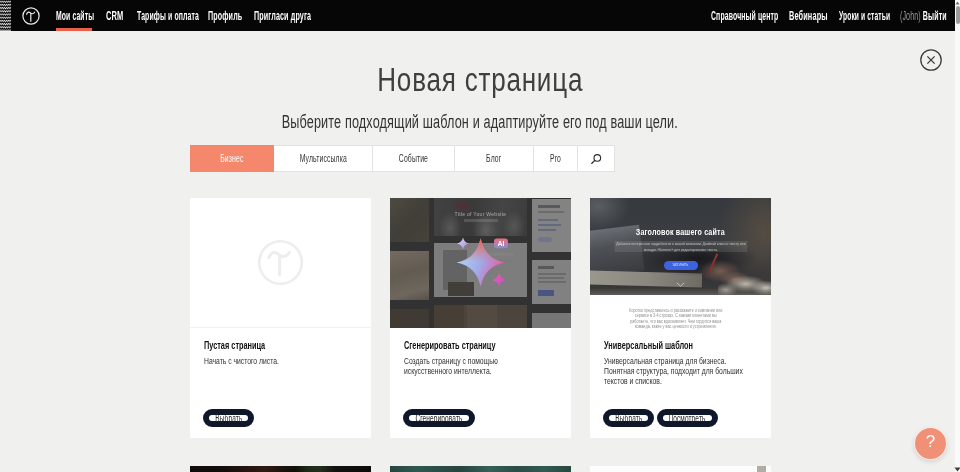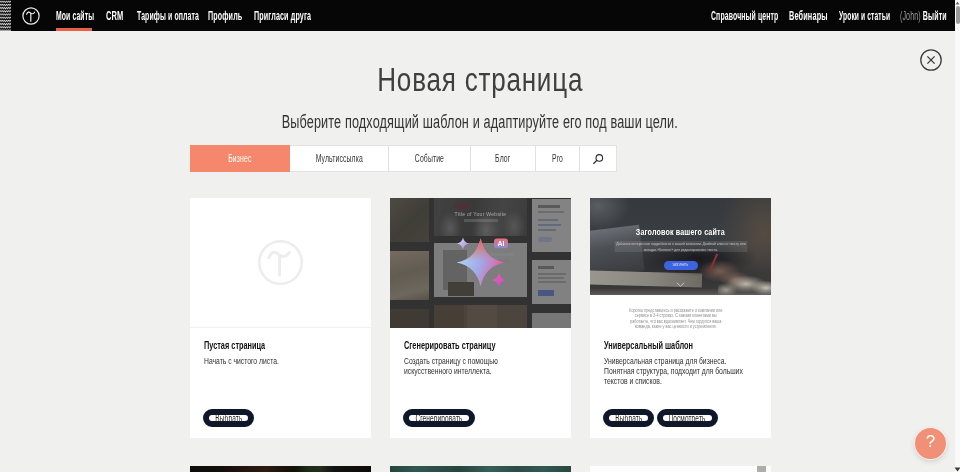--- a/index.html
+++ b/index.html
@@ -90,30 +90,30 @@
   </svg>
 
 <div id="h1"><span class="sxc" id="h1s" style="--s:0.767">Новая страница</span></div>
 <div id="sub"><span class="sxc" id="subs" style="--s:0.703">Выберите подходящий шаблон и адаптируйте его под ваши цели.</span></div>
 <svg id="close" viewBox="0 0 22 22">
   <circle cx="11" cy="11" r="10.2" fill="none" stroke="#3d3d3d" stroke-width="1.3"></circle>
   <path d="M7.4,7.4 L14.6,14.6 M14.6,7.4 L7.4,14.6" stroke="#333" stroke-width="1.2"></path>
 </svg>
 
 <div id="tabs">
-  <div class="tab on" style="width:100px">
+  <div class="tab on" style="width:84px">
       <span class="sxc">Бизнес</span>
     </div>
   <div class="tab" style="width:100px">
       <span class="sxc">Мультиссылка</span>
     </div>
   <div class="tab" style="width:83px">
       <span class="sxc">Событие</span>
     </div>
-  <div class="tab" style="width:66px">
+  <div class="tab" style="width:80px">
       <span class="sxc">Блог</span>
     </div>
   <div class="tab" style="width:45px">
       <span class="sxc">Pro</span>
     </div>
   <div class="tab" style="width:38px">
     <svg width="12" height="12" viewBox="0 0 12 12" style="margin-top:1px">
         <circle cx="7.3" cy="4.9" r="3.3" fill="none" stroke="#2a2a2a" stroke-width="1.1"></circle>
         <path d="M4.8,7.4 L1.4,10.8" stroke="#2a2a2a" stroke-width="1.3"></path>
       </svg>

